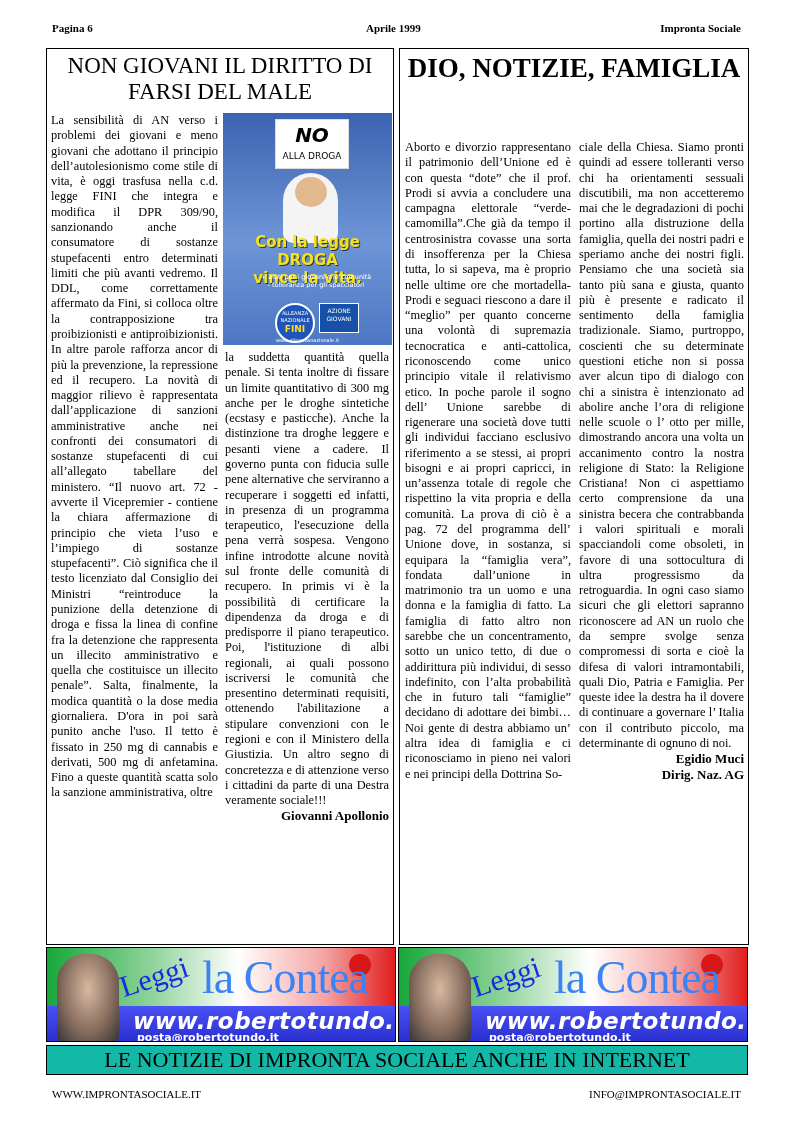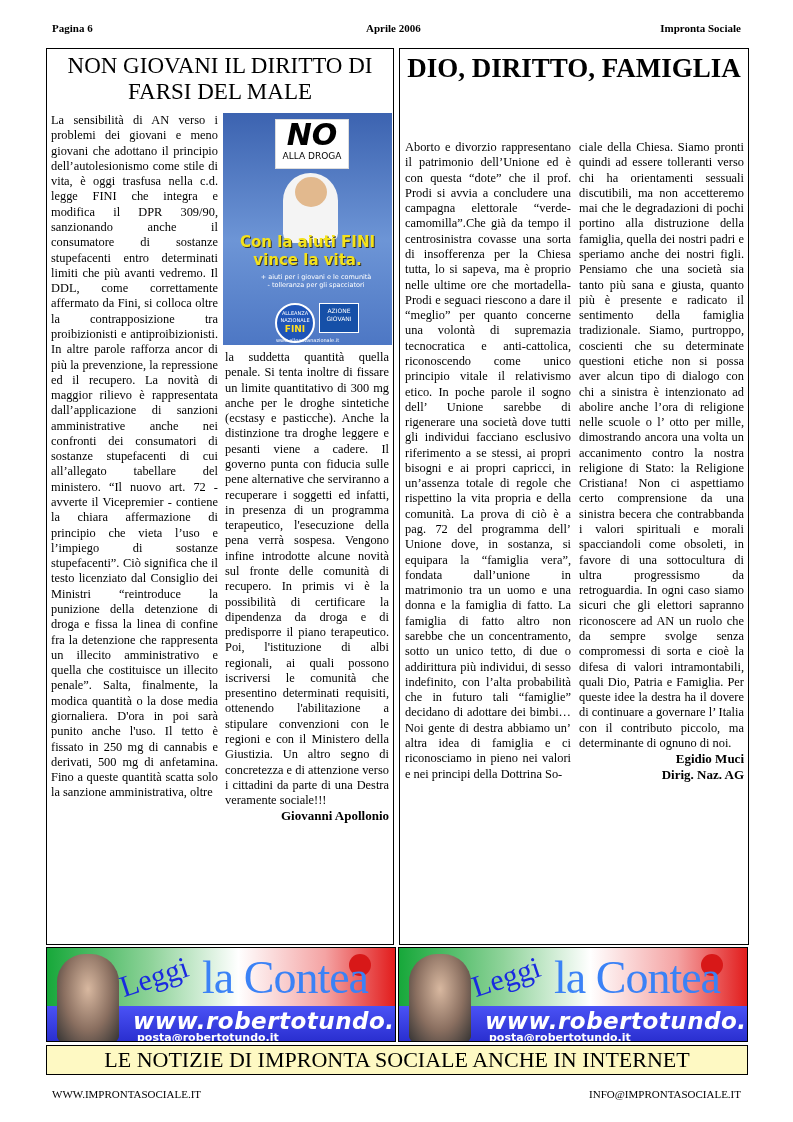--- a/index.html
+++ b/index.html
@@ -14,21 +14,21 @@
   .sub-r { position:absolute; left:0; right:0; top:35px; text-align:center;
            font-size:21px; line-height:26px; font-weight:bold; }
   .col { position:absolute; font-size:12.4px; line-height:15.28px; text-align:justify;
          hyphens:none; }
   .col p { margin:0; }
   .sig { text-align:right; font-weight:bold; font-size:13px; line-height:16px; }
   .poster { position:absolute; left:176px; top:64px; width:169px; height:232px;
             background:linear-gradient(#3c63b0 0%, #6d95d6 55%, #4d77c4 100%); overflow:hidden; }
   .sign { position:absolute; left:52px; top:6px; width:72px; height:48px; background:#fff;
           border:1px solid #ddd; text-align:center; font-family:"DejaVu Sans",sans-serif; }
-  .sign .no { font-size:30px; font-style:italic; font-weight:bold; line-height:30px; }
+  .sign .no { font-size:20px; font-style:italic; font-weight:bold; line-height:30px; }
   .sign .ad { font-size:9px; line-height:12px; }
   .kid { position:absolute; left:60px; top:60px; width:55px; height:70px; border-radius:28px 28px 10px 10px;
          background:#f4f4f4; }
   .kidhead { position:absolute; left:72px; top:64px; width:32px; height:30px; border-radius:50%; background:#e2b98e; }
   .slogan { position:absolute; left:0; right:0; top:120px; text-align:center; color:#f4e21a;
             font-family:"DejaVu Sans",sans-serif; font-weight:bold; font-size:15px; line-height:18px;
             text-shadow:1px 1px 0 #333; }
   .small { position:absolute; left:0; right:0; top:160px; text-align:center; color:#fff;
            font-family:"DejaVu Sans",sans-serif; font-size:6.5px; line-height:8px;padding-left:17px; }
   .logo1 { position:absolute; left:52px; top:190px; width:40px; height:40px; border-radius:50%;
@@ -52,66 +52,66 @@
   .banner .leggi { position:absolute; left:72px; top:12px; color:#1a2ae0; font-size:30px;
                    transform:rotate(-18deg); font-family:"Liberation Serif",serif; }
   .banner .contea { position:absolute; left:155px; top:4px; font-size:46px; line-height:52px;
                     font-family:"Liberation Serif",serif; color:#3b82f6; letter-spacing:-1px; }
   .banner .dot { position:absolute; left:302px; top:6px; width:22px; height:22px; border-radius:50%;
                  background:#d81818; }
   .banner .site { position:absolute; left:86px; top:60px; color:#fff; font-size:23px; font-style:italic;
                   font-weight:bold; font-family:"DejaVu Sans",sans-serif; letter-spacing:0.5px; }
   .banner .mail { position:absolute; left:90px; top:83px; color:#fff; font-size:11px; font-weight:bold;
                   font-family:"DejaVu Sans",sans-serif;text-align:right; }
-  .internet { position:absolute; left:46px; top:1045px; width:702px; height:30px; background:#fef9c3;
+  .internet { position:absolute; left:46px; top:1045px; width:702px; height:30px; background:#14b8a6;
               border:1px solid #000; box-sizing:border-box; text-align:center; font-size:22px; line-height:28px; }
   .foot { position:absolute; top:1088px; font-size:11px; }
 </style>
 </head>
 <body>
 
 <div class="hdr" style="left:52px;">Pagina 6</div>
-<div class="hdr" style="left:366px;">Aprile 2006</div>
+<div class="hdr" style="left:366px;">Aprile 1999</div>
 <div class="hdr" style="right:52px;">Impronta Sociale</div>
 
 <div class="box" style="left:46px;top:48px;width:348px;height:897px;">
   <div class="title-l" style="padding:0 20px;">NON GIOVANI IL DIRITTO DI FARSI DEL MALE</div>
   <div class="col" style="left:4px;top:64px;width:167px;">
     <p>La sensibilità di AN verso i problemi dei giovani e meno giovani che adottano il principio dell’autolesionismo come stile di vita, è oggi trasfusa nella c.d. legge FINI che integra e modifica il DPR 309/90, sanzionando anche il consumatore di sostanze stupefacenti entro determinati limiti che più avanti vedremo. Il DDL, come correttamente affermato da Fini, si colloca oltre la contrapposizione tra proibizionisti e antiproibizionisti. In altre parole rafforza ancor di più la prevenzione, la repressione ed il recupero. La novità di maggior rilievo è rappresentata dall’applicazione di sanzioni amministrative anche nei confronti dei consumatori di sostanze stupefacenti di cui all’allegato tabellare del ministero. “Il nuovo art. 72 - avverte il Vicepremier - contiene la chiara affermazione di principio che vieta l’uso e l’impiego di sostanze stupefacenti”. Ciò significa che il testo licenziato dal Consiglio dei Ministri “reintroduce la punizione della detenzione di droga e fissa la linea di confine fra la detenzione che rappresenta un illecito amministrativo e quella che costituisce un illecito penale”. Salta, finalmente, la modica quantità o la dose media giornaliera. D'ora in poi sarà punito anche l'uso. Il tetto è fissato in 250 mg di cannabis e derivati, 500 mg di anfetamina. Fino a queste quantità scatta solo la sanzione amministrativa, oltre</p>
   </div>
   <div class="poster">
     <div class="kid"></div>
     <div class="kidhead"></div>
     <div class="sign">
       <div class="no">NO</div>
       <div class="ad">ALLA DROGA</div>
     </div>
     <div class="slogan">
-      <div>Con la aiuti FINI</div>
+      <div>Con la legge DROGA</div>
       <div>vince la vita.</div>
     </div>
     <div class="small">
       <div>+ aiuti per i giovani e le comunità</div>
       <div>- tolleranza per gli spacciatori</div>
     </div>
     <div class="logo1">
       <span>ALLEANZA NAZIONALE</span>
       <b>FINI</b>
     </div>
     <div class="logo2">AZIONE GIOVANI</div>
     <div class="url">www.alleanzanazionale.it</div>
   </div>
   <div class="col" style="left:178px;top:301px;width:164px;">
     <p>la suddetta quantità quella penale. Si tenta inoltre di fissare un limite quantitativo di 300 mg anche per le droghe sintetiche (ecstasy e pasticche). Anche la distinzione tra droghe leggere e pesanti viene a cadere. Il governo punta con fiducia sulle pene alternative che serviranno a recuperare i soggetti ed infatti, in presenza di un programma terapeutico, l'esecuzione della pena verrà sospesa. Vengono infine introdotte alcune novità sul fronte delle comunità di recupero. In primis vi è la possibilità di certificare la dipendenza da droga e di predisporre il piano terapeutico. Poi, l'istituzione di albi regionali, ai quali possono iscriversi le comunità che presentino determinati requisiti, ottenendo l'abilitazione a stipulare convenzioni con le regioni e con il Ministero della Giustizia. Un altro segno di concretezza e di attenzione verso i cittadini da parte di una Destra veramente sociale!!!</p>
     <div class="sig">Giovanni Apollonio</div>
   </div>
 </div>
 
 <div class="box" style="left:399px;top:48px;width:350px;height:897px;">
-  <div class="title-r">DIO, DIRITTO, FAMIGLIA</div>
+  <div class="title-r">DIO, NOTIZIE, FAMIGLIA</div>
   <div class="col" style="left:5px;top:91px;width:166px;">
     <p>Aborto e divorzio rappresentano il patrimonio dell’Unione ed è con questa “dote” che il prof. Prodi si avvia a concludere una campagna elettorale “verde-camomilla”.Che già da tempo il centrosinistra covasse una sorta di insofferenza per la Chiesa tutta, lo si sapeva, ma è proprio nelle ultime ore che mortadella-Prodi e seguaci riescono a dare il “meglio” per quanto concerne una volontà di supremazia tecnocratica e anti-cattolica, riconoscendo come unico principio vitale il relativismo etico. In poche parole il sogno dell’ Unione sarebbe di rigenerare una società dove tutti gli individui facciano esclusivo riferimento a se stessi, ai propri bisogni e ai propri capricci, in un’assenza totale di regole che rispettino la vita propria e della comunità. La prova di ciò è a pag. 72 del programma dell’ Unione dove, in sostanza, si equipara la “famiglia vera”, fondata dall’unione in matrimonio tra un uomo e una donna e la famiglia di fatto. La famiglia di fatto altro non sarebbe che un concentramento, sotto un unico tetto, di due o addirittura più individui, di sesso indefinito, con l’alta probabilità che in futuro tali “famiglie” decidano di adottare dei bimbi…Noi gente di destra abbiamo un’ altra idea di famiglia e ci riconosciamo in pieno nei valori e nei principi della Dottrina So-</p>
   </div>
   <div class="col" style="left:179px;top:91px;width:165px;">
     <p>ciale della Chiesa. Siamo pronti quindi ad essere tolleranti verso chi ha orientamenti sessuali discutibili, ma non accetteremo mai che le degradazioni di pochi portino alla distruzione della famiglia, quella dei nostri padri e speriamo anche dei nostri figli. Pensiamo che una società sia tanto più sana e giusta, quanto più è presente e radicato il sentimento della famiglia tradizionale. Siamo, purtroppo, coscienti che su determinate questioni etiche non si possa aver alcun tipo di dialogo con chi a sinistra è intenzionato ad abolire anche l’ora di religione nelle scuole o l’ otto per mille, dimostrando ancora una volta un accanimento contro la nostra religione di Stato: la Religione Cristiana! Non ci aspettiamo certo comprensione da una sinistra becera che contrabbanda i valori spirituali e morali spacciandoli come obsoleti, in favore di una sottocultura di ultra progressismo da retroguardia. In ogni caso siamo sicuri che gli elettori sapranno riconoscere ad AN un ruolo che da sempre svolge senza compromessi di sorta e cioè la difesa di valori intramontabili, quali Dio, Patria e Famiglia. Per queste idee la destra ha il dovere di continuare a governare l’ Italia con il contributo piccolo, ma determinante di ognuno di noi.</p>
     <div class="sig">Egidio Muci</div>
     <div class="sig">Dirig. Naz. AG</div>
   </div>
 </div>
 

